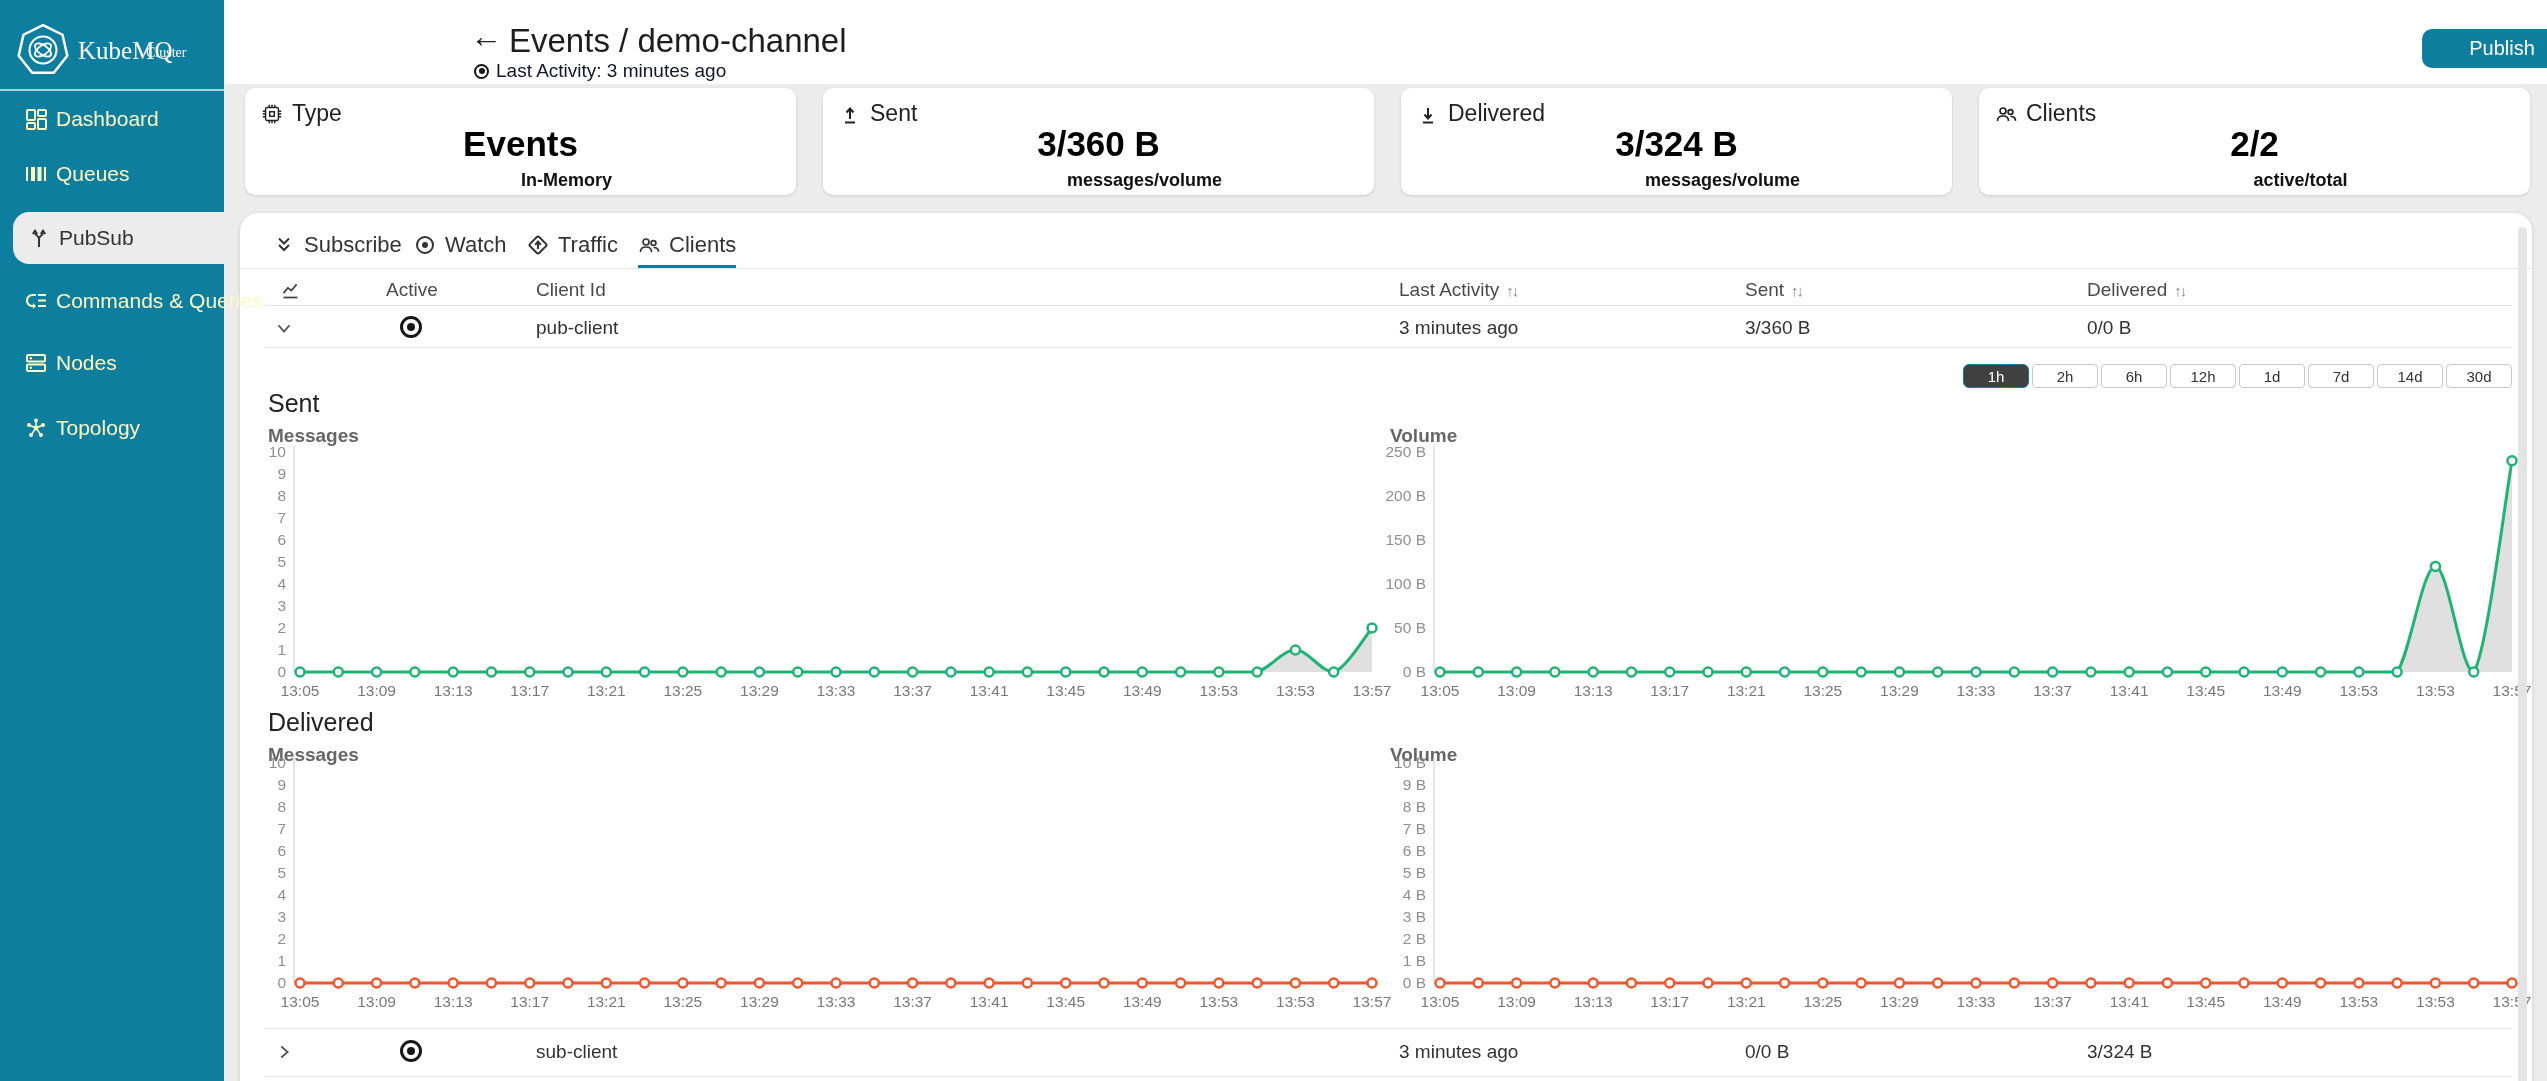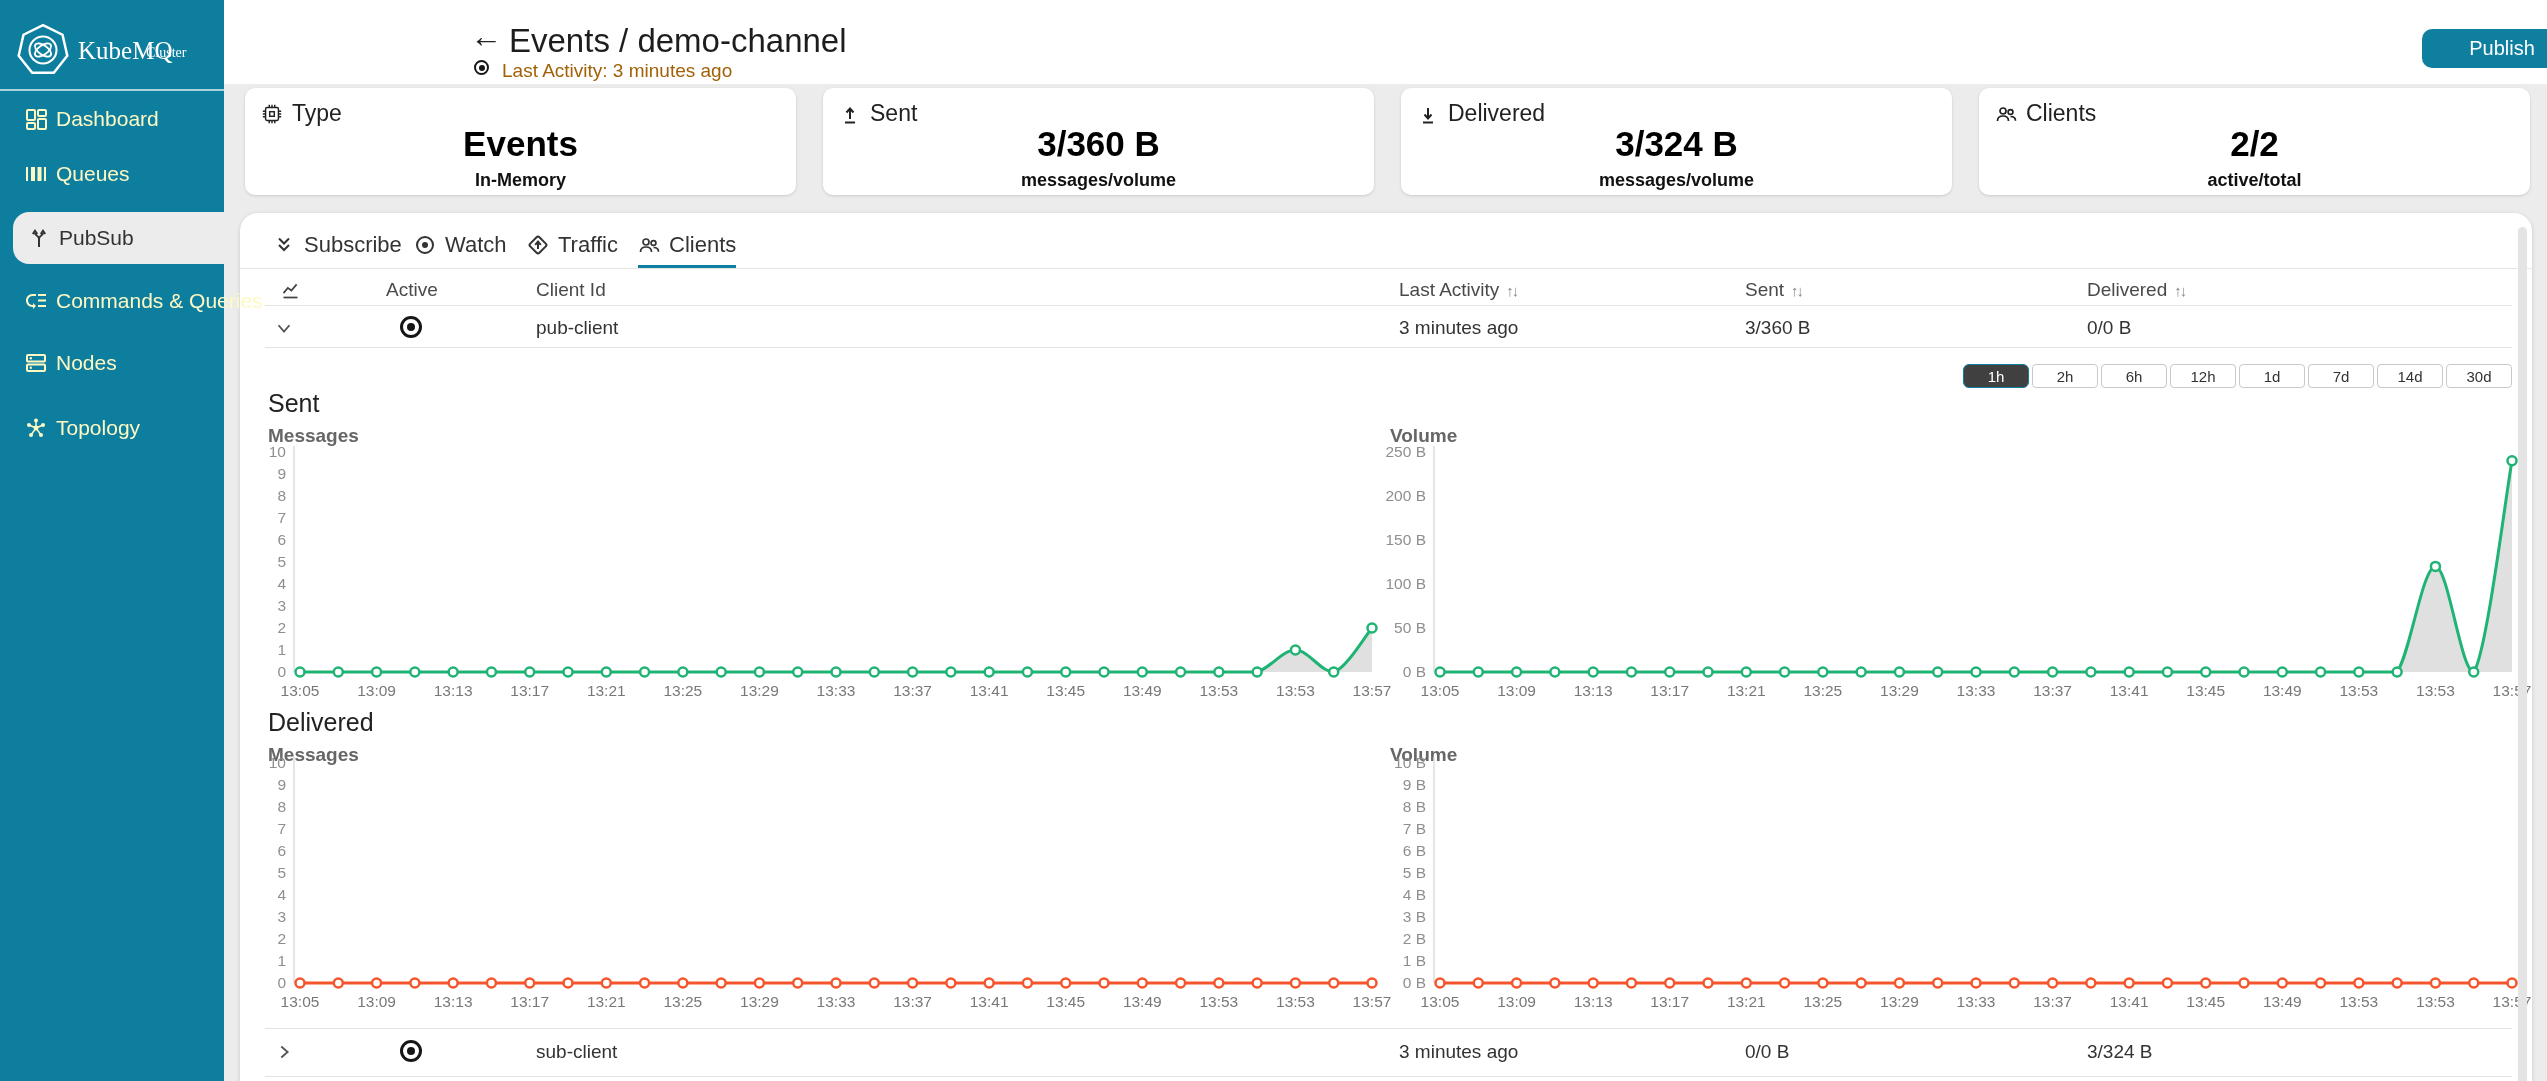--- a/index.html
+++ b/index.html
@@ -15,29 +15,29 @@
   .side-item .lbl{position:absolute;left:56px;top:50%;transform:translateY(-50%);font-size:21px;white-space:nowrap;}
   .side-item .ic{position:absolute;left:24px;top:50%;transform:translateY(-50%);width:24px;height:24px;}
   .side-item.active{left:13px;width:211px;background:#ececec;border-radius:16px 0 0 16px;color:#333;}
   .side-item.active .ic{left:14px;}
   .side-item.active .lbl{left:46px;}
 
   
   .header{left:224px;top:0;width:2323px;height:84px;background:#ffffff;}
   .back{position:absolute;left:246px;top:20px;font-size:32px;color:#222;cursor:pointer;line-height:1;}
   .page-title{position:absolute;left:285px;top:22px;font-size:33px;color:#1d1d1d;}
-  .last-activity{position:absolute;left:250px;top:60px;display:flex;align-items:flex-start;gap:13px;font-size:19px;color:#a16207;}
+  .last-activity{position:absolute;left:250px;top:60px;display:flex;align-items:center;gap:7px;font-size:19px;color:#0f172a;}
   .btn{position:absolute;top:29px;height:39px;border:none;border-radius:10px;color:#fff;font-size:20px;font-family:inherit;cursor:pointer;}
   .btn.publish{left:2198px;width:160px;background:#0f7fa0;}
 
   
   .card{top:88px;width:551px;height:107px;background:#fff;border-radius:10px;box-shadow:0 1px 3px rgba(0,0,0,.14);}
   .card .c-label{position:absolute;left:16px;top:12px;display:flex;align-items:center;gap:9px;font-size:23px;color:#222;}
   .card .c-value{position:absolute;left:0;width:100%;top:36px;text-align:center;font-size:35px;font-weight:bold;color:#000;}
-  .card .c-sub{position:absolute;left:0;width:100%;top:82px;text-align:center;font-size:18px;font-weight:bold;color:#111;}
+  .card .c-sub{position:absolute;left:0;width:100%;top:82px;text-align:center;font-size:18px;font-weight:bold;color:#111;padding-left:46px;}
 
   
   .panel{left:240px;top:213px;width:2292px;height:890px;background:#fff;border-radius:18px;box-shadow:0 1px 4px rgba(0,0,0,.15);}
   .tabs-divider{position:absolute;left:0;top:55px;width:100%;height:1px;background:#e6e6e6;}
   .tab{position:absolute;top:12px;height:40px;display:flex;align-items:center;gap:9px;font-size:22px;color:#333;cursor:pointer;}
   .tab.active{border-bottom:4px solid #0f7fa0;}
   .tab .ic{width:22px;height:22px;display:inline-block;}
 
   
   .thead-cell{position:absolute;top:62px;height:30px;display:flex;align-items:center;font-size:19px;color:#4a4a4a;}

